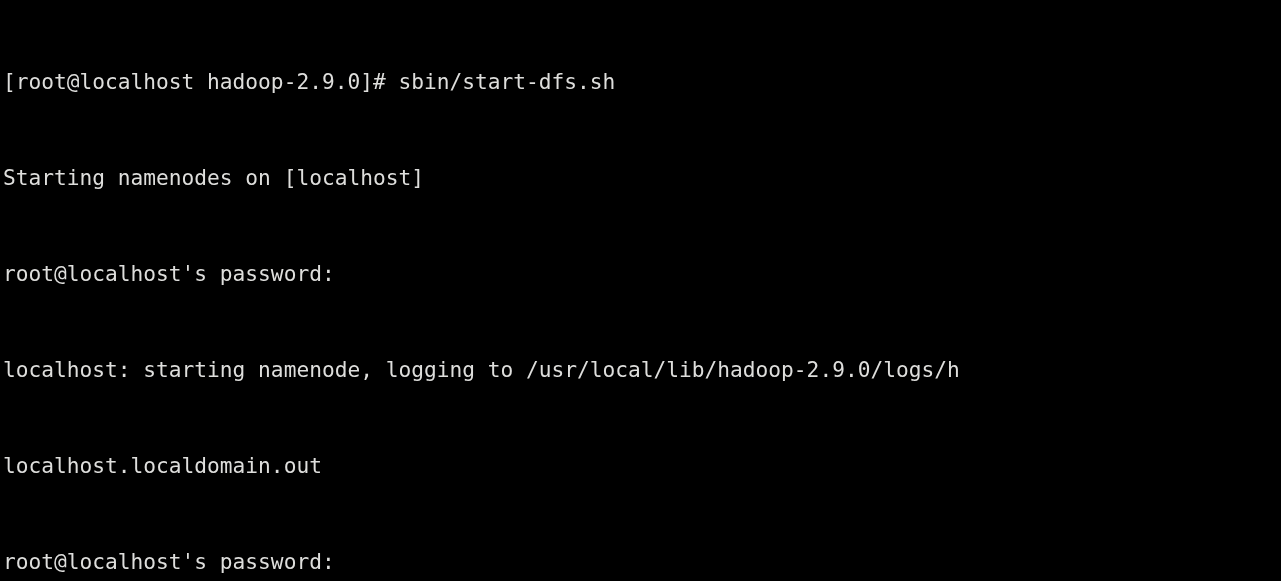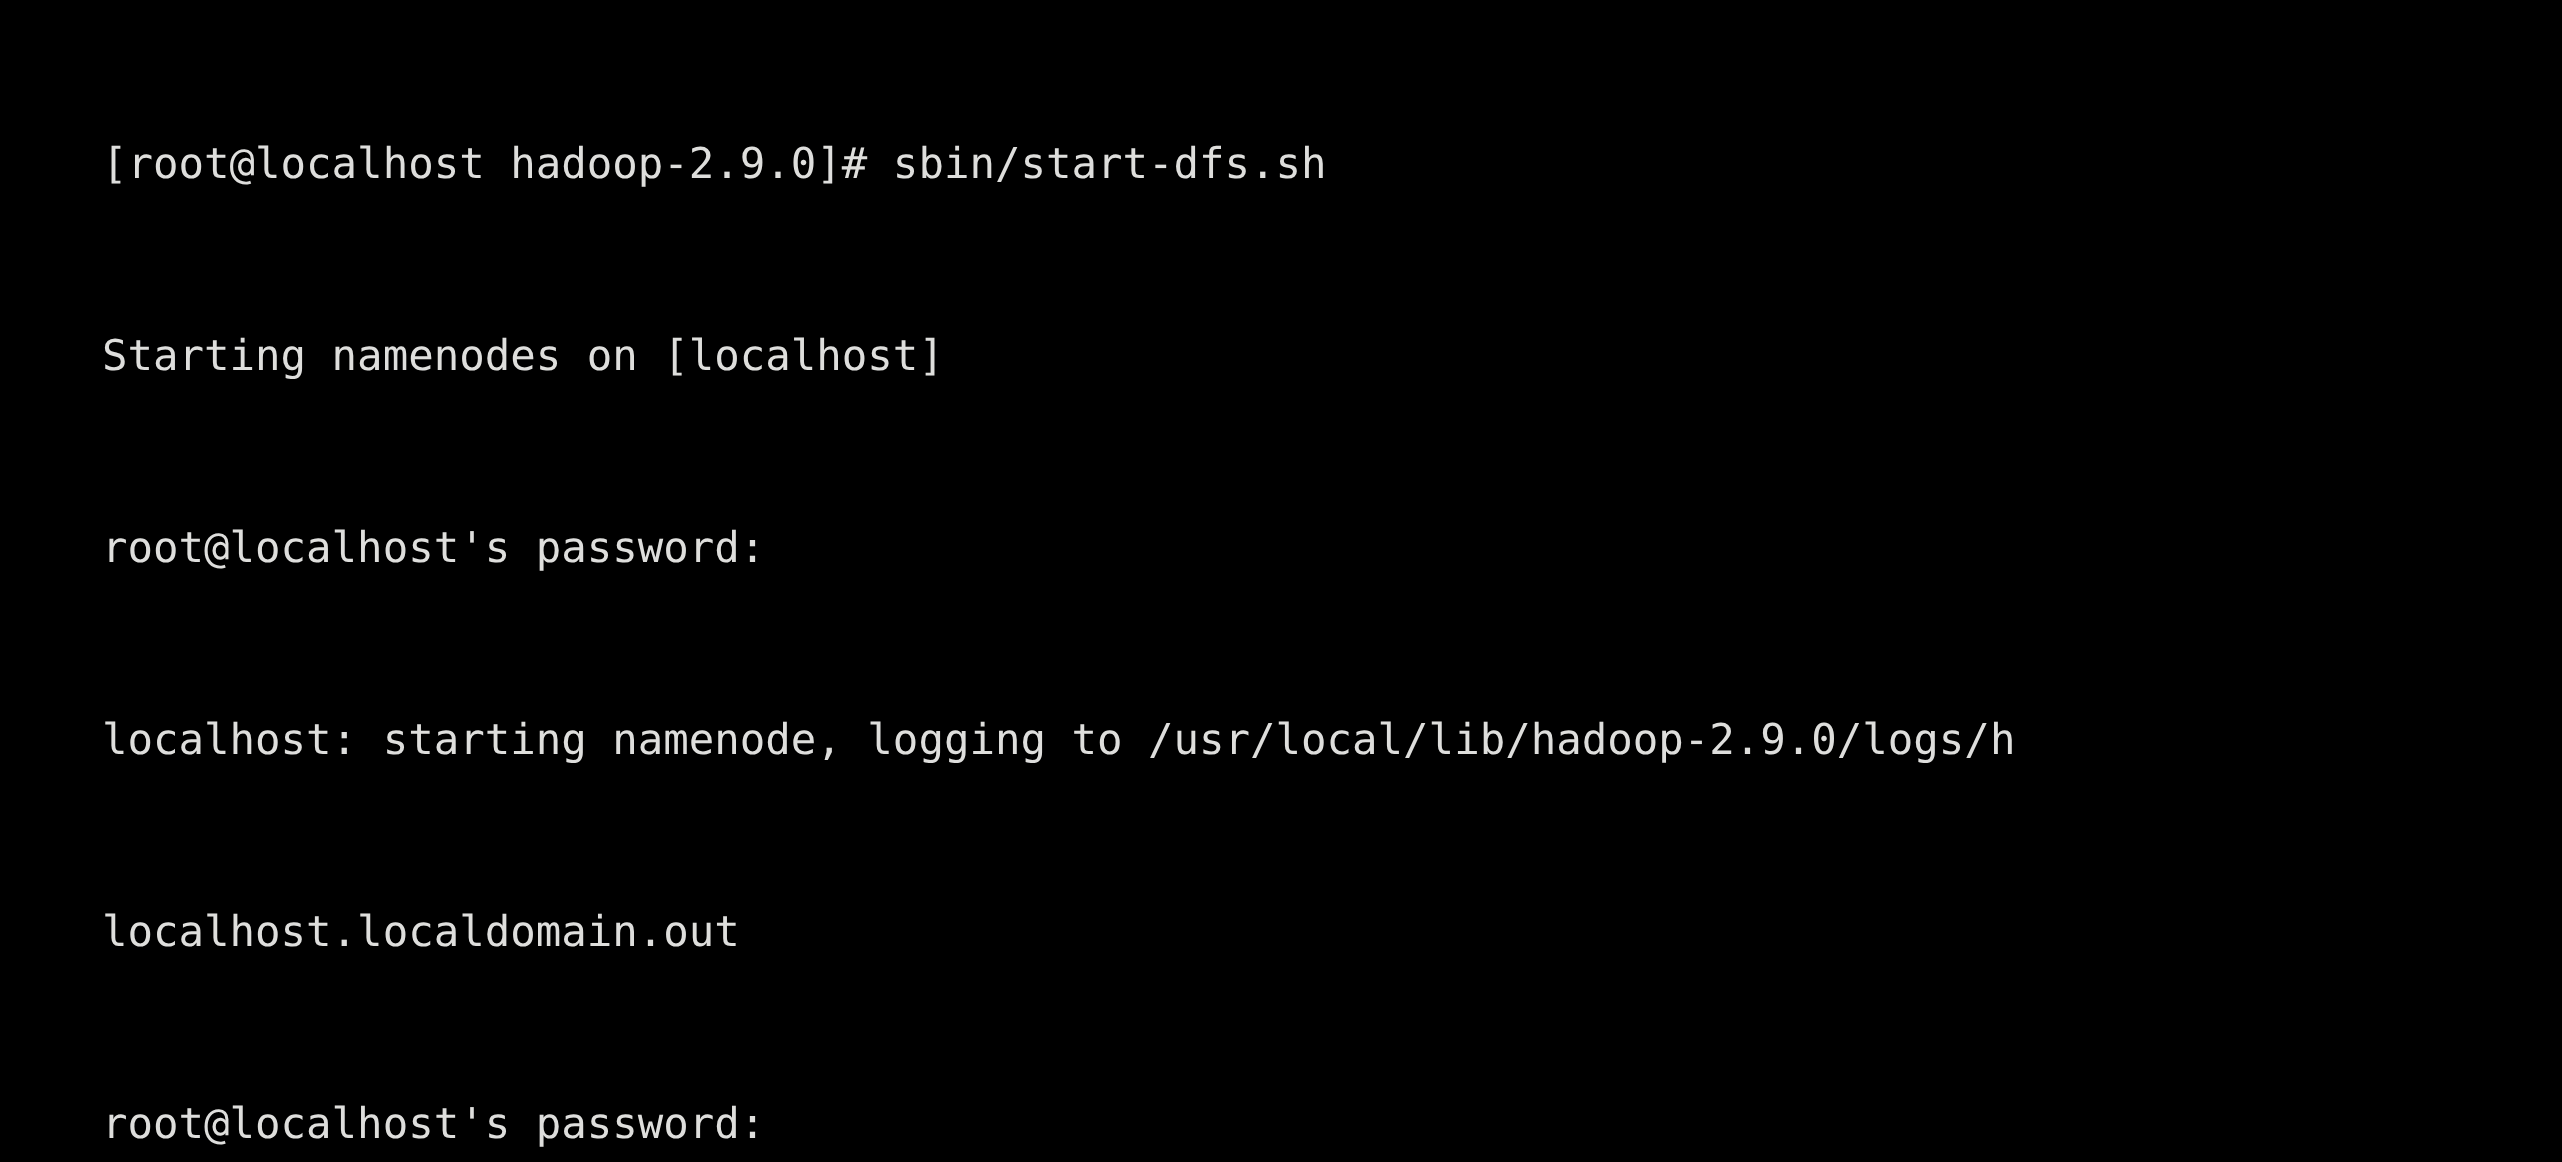--- a/index.html
+++ b/index.html
@@ -14,21 +14,20 @@
     overflow: hidden;
   }
   .terminal {
     position: relative;
     width: 1112px;
     height: 581px;
     background: #000000;
     overflow: hidden;
     padding: 16px;
     box-sizing: border-box;
-    margin-left: 48px;
   }
   .term-screen {
     position: absolute;
     left: 3px;
     top: 2px;
     width: 1285px;
     font-family: "DejaVu Sans Mono", "Liberation Mono", monospace;
     font-size: 21.2px;
     line-height: 32px;
     letter-spacing: 0px;

